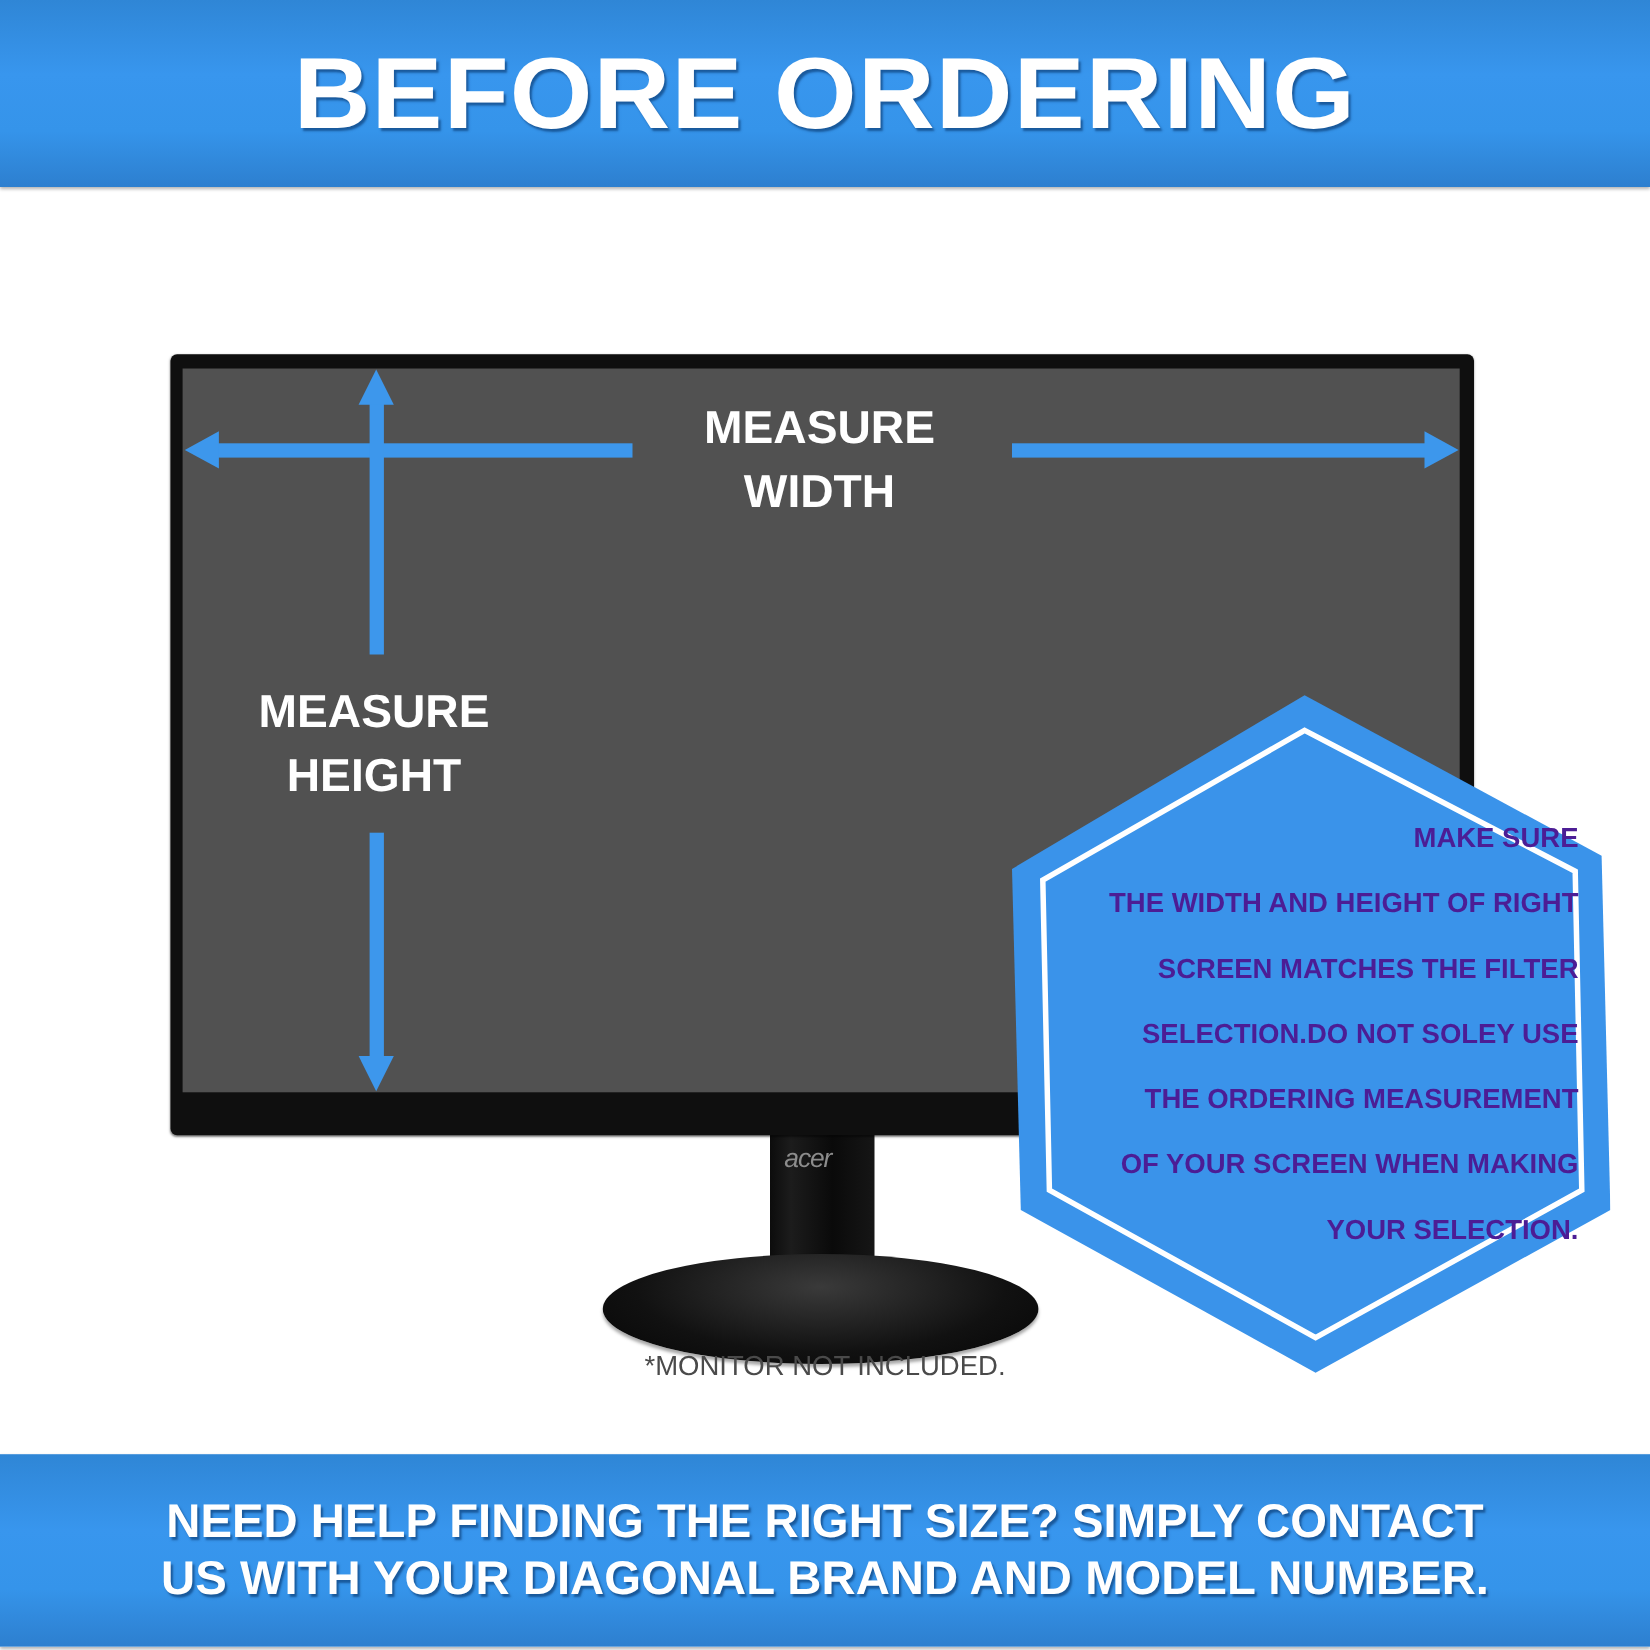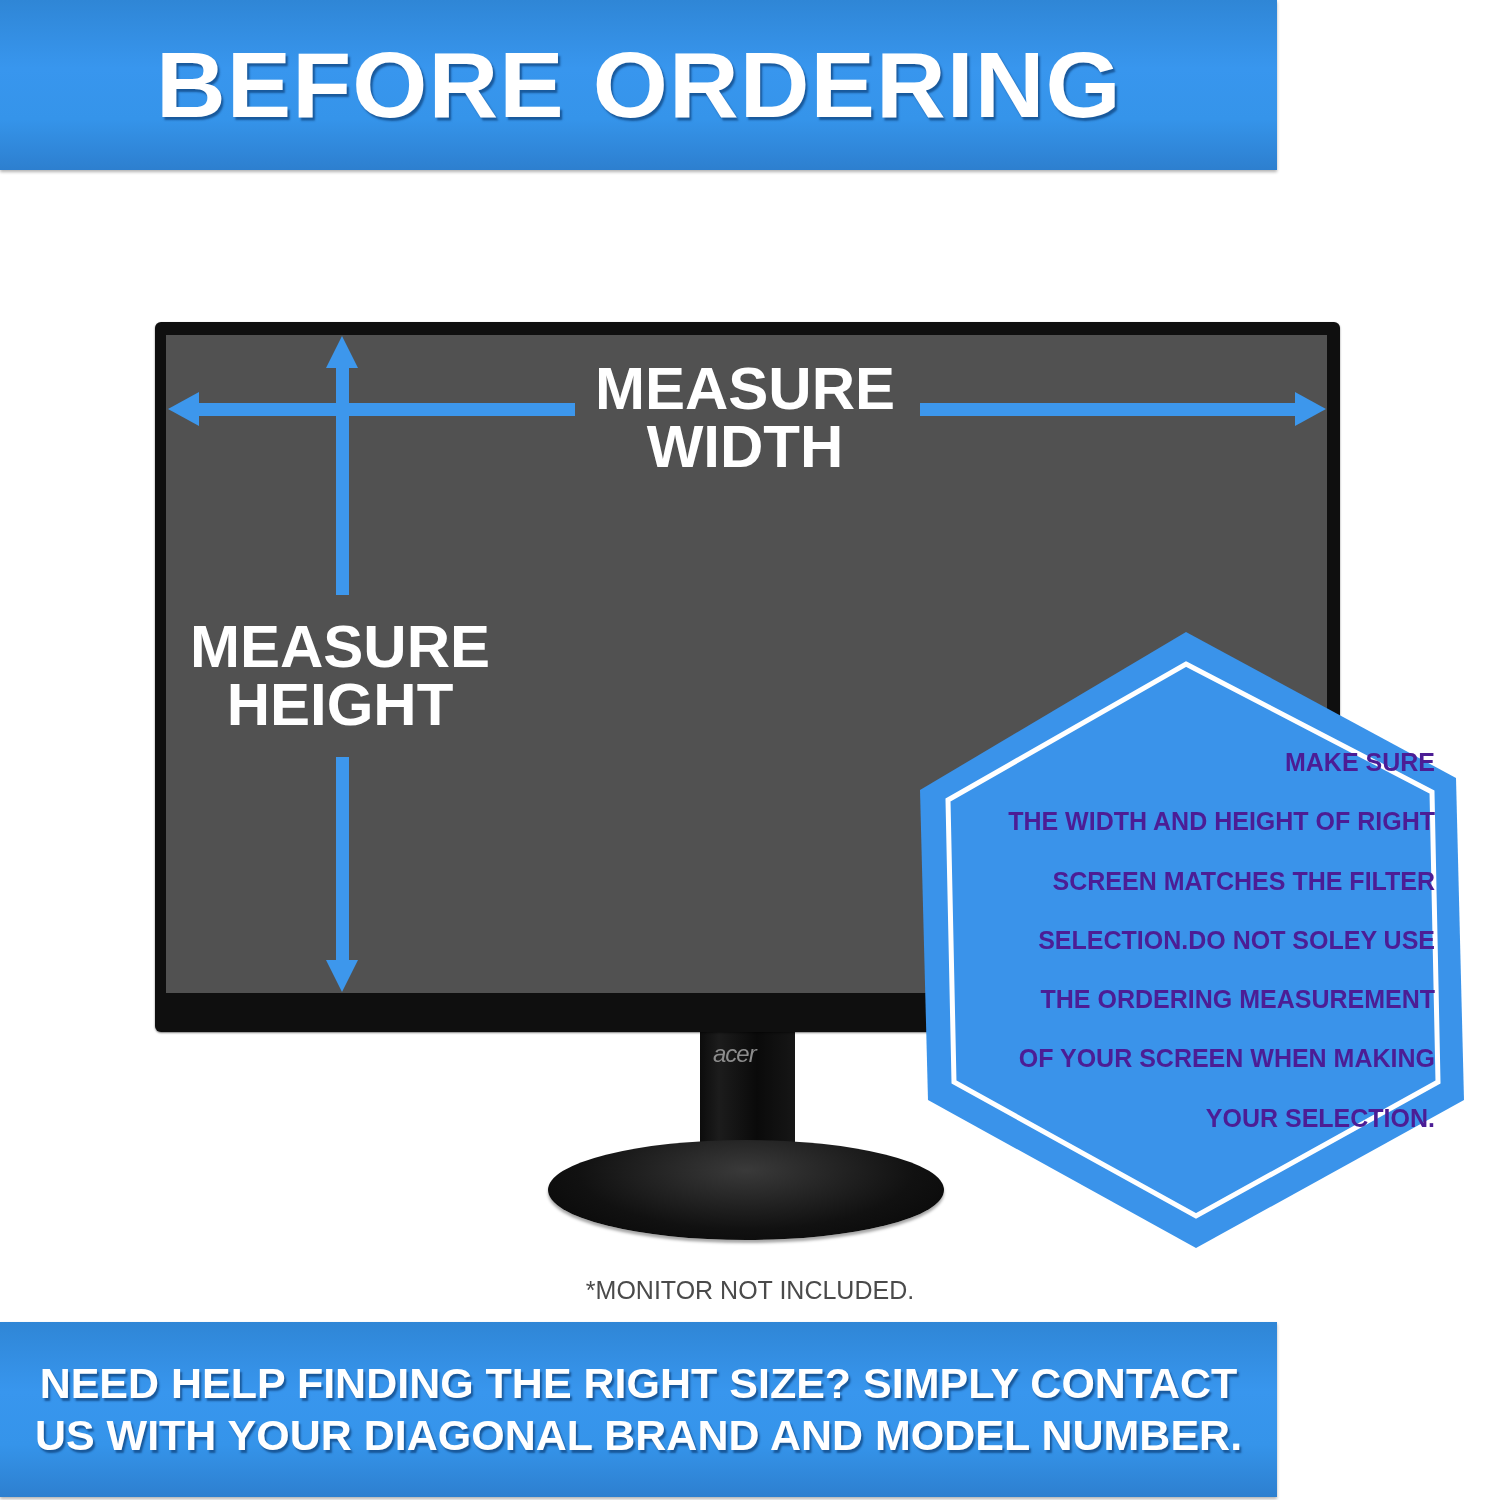--- a/index.html
+++ b/index.html
@@ -1,36 +1,36 @@
 <!DOCTYPE html>
 <html><head>
 <meta charset="utf-8">
 <style>
   html, body { margin:0; padding:0; }
   body { width:1500px; height:1500px; background:#ffffff; position:relative; overflow:hidden; font-family:"Liberation Sans", sans-serif; }
-  .banner { position:absolute; left:0; width:1277px; background:linear-gradient(#2f86d6, #3896ee 40%, #3594ea 70%, #2d7fcf); box-shadow:0 2px 3px rgba(0,0,0,0.3); }
+  .banner { position:absolute; left:0; width:1500px; background:linear-gradient(#2f86d6, #3896ee 40%, #3594ea 70%, #2d7fcf); box-shadow:0 2px 3px rgba(0,0,0,0.3); }
   .top-banner { top:0; height:170px; display:flex; align-items:center; justify-content:center; }
   .top-banner h1 { margin:0; color:#fff; font-weight:bold; font-size:92px; letter-spacing:1px; text-shadow:2px 3px 2px rgba(0,40,90,0.55); transform:scaleX(1.05); }
   .bottom-banner { top:1322px; height:175px; display:flex; flex-direction:column; align-items:center; justify-content:center; gap:3px; }
   .bottom-banner div { color:#fff; font-weight:bold; font-size:43px; text-shadow:2px 3px 2px rgba(0,40,90,0.55); white-space:nowrap; }
 
   .monitor-bezel { position:absolute; left:155px; top:322px; width:1185px; height:710px; background:#0f0f0f; border-radius:6px; box-shadow:0 1px 2px rgba(0,0,0,0.5); }
   .screen { position:absolute; left:166px; top:335px; width:1161px; height:658px; background:#515151; }
   .logo { position:absolute; left:713px; top:1040px; color:#8c8c8c; font-size:24px; font-style:italic; letter-spacing:-1px; }
   .neck { position:absolute; left:700px; top:1030px; width:95px; height:150px; background:linear-gradient(90deg,#0c0c0c,#1c1c1c 20%,#0a0a0a 60%,#161616); }
   .base { position:absolute; left:548px; top:1140px; width:396px; height:100px; border-radius:50%; background:radial-gradient(ellipse at 50% 30%, #3a3a3a, #111 60%, #050505); box-shadow:0 3px 3px rgba(0,0,0,0.35); }
 
   .arrow-svg { position:absolute; left:0; top:0; }
-  .screen-label { position:absolute; color:#fff; font-weight:bold; text-align:center; line-height:58px; font-size:60px; }
+  .screen-label { position:absolute; color:#fff; font-weight:bold; text-align:center; line-height:58px; font-size:42px; }
 
   .hex { position:absolute; left:918px; top:630px; width:546px; height:620px; }
   .hex-text { position:absolute; left:945px; top:730px; width:490px; text-align:right; color:#4c1d95; font-weight:bold; font-size:25px; }
   .hex-text div { height:59.3px; line-height:64px; white-space:nowrap; }
 
-  .disclaimer { position:absolute; left:0; width:1500px; top:1276px; text-align:center; color:#4a4a4a; font-size:25px; }
+  .disclaimer { position:absolute; left:0; width:1500px; top:1228px; text-align:center; color:#4a4a4a; font-size:25px; }
 </style>
 </head>
 <body>
 
 <div class="banner top-banner">
   <h1>BEFORE ORDERING</h1>
 </div>
 
 <div class="neck"></div>
 <div class="base"></div>

